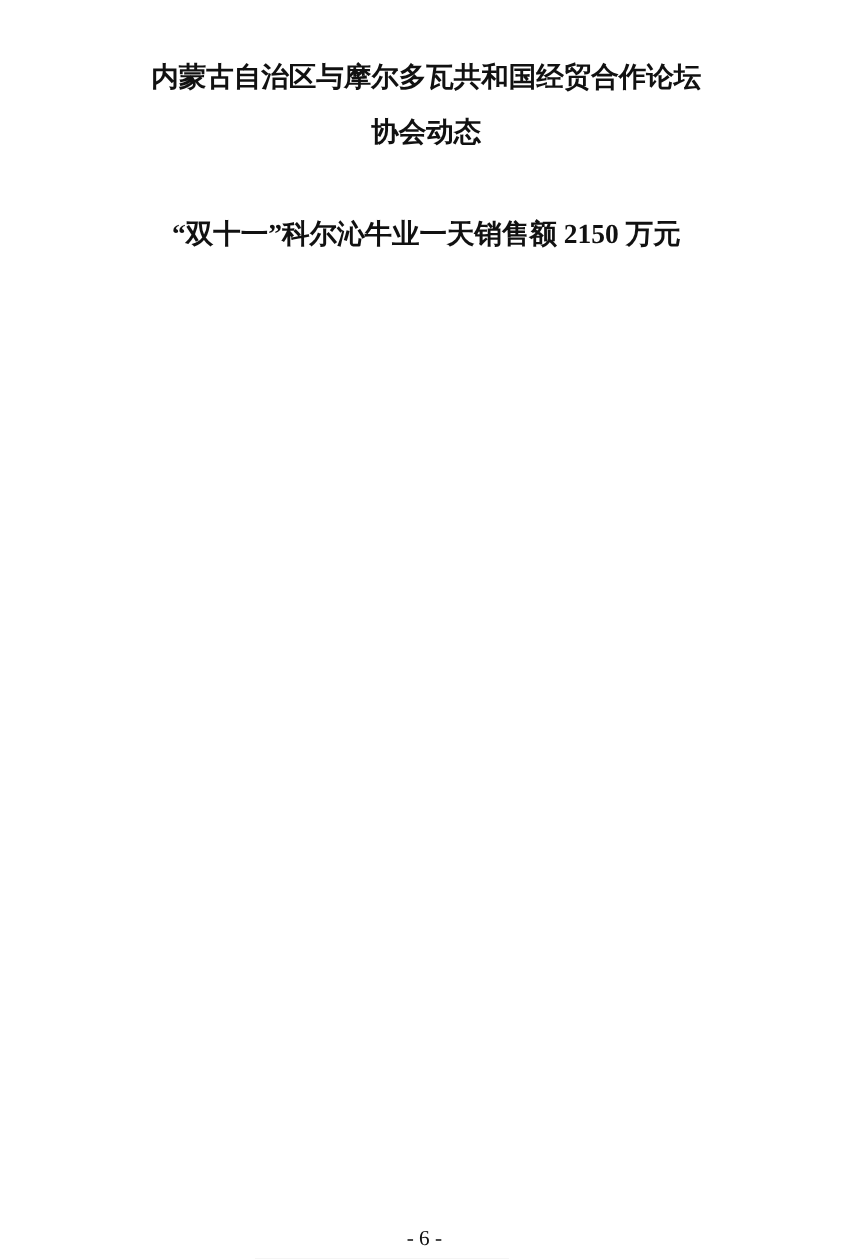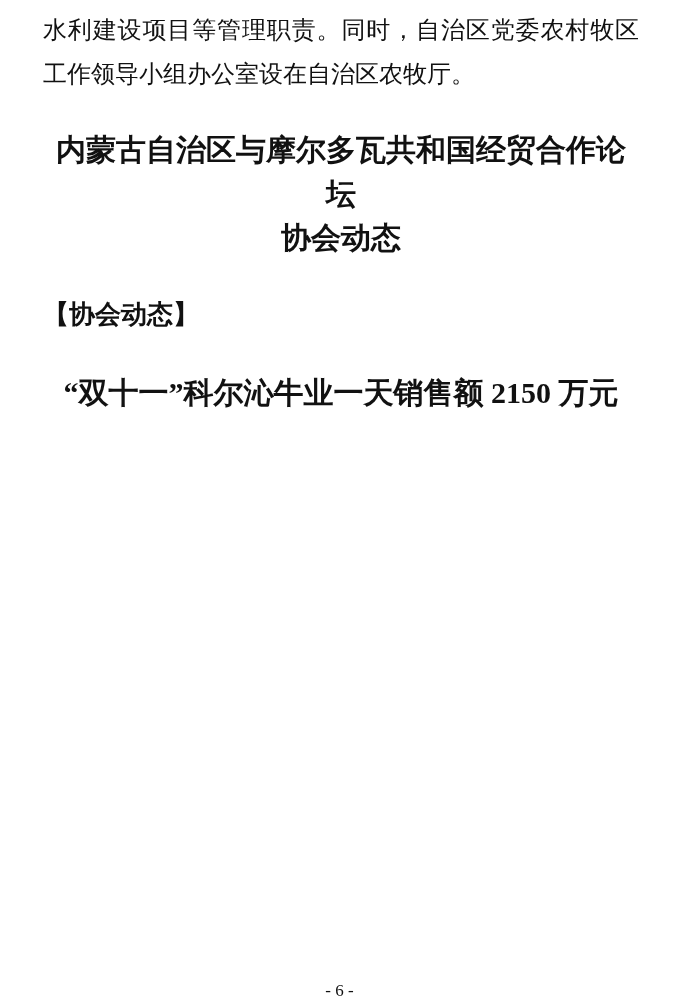--- a/index.html
+++ b/index.html
@@ -17,21 +17,21 @@
   }
   .body-text {
     font-size: 24px;
     line-height: 44px;
     text-align: justify;
     text-justify: inter-character;
   }
   .body-text p { margin: 0; }
   .body-text p.indent { text-indent: 2em; }
   h2.article-title {
-    font-size: 30px;
+    font-size: 22px;
     font-weight: bold;
     text-align: center;
     line-height: 44px;
     margin: 32px 0 12px 0;
     text-indent: 0;
   }
   h2.article-title .title-line { display: block; }
   h2.article-title2 { margin: 37px 0 0 0; }
   .section-header {
     font-family: "Liberation Sans", "DejaVu Sans", sans-serif;
@@ -51,30 +51,28 @@
     line-height: 17px;
     color: #111111;
   }
 </style>
 </head>
 <body>
 
 <div class="page">
   <div class="body-text">
 
-    <p>水利建设项目等管理职责。同时，自治区党委农村牧区工作领导小组办公室设在自治区农牧厅。</p>
 
     <h2 class="article-title">
       <span class="title-line">内蒙古自治区与摩尔多瓦共和国经贸合作论坛</span>
       <span class="title-line">协会动态</span>
     </h2>
 
 
 
-    <div class="section-header">【协会动态】</div>
 
     <h2 class="article-title article-title2">“双十一”科尔沁牛业一天销售额 2150 万元</h2>
 
 
   </div>
 
   <div class="footer">
     <span>- 6 -</span>
   </div>
 </div>

